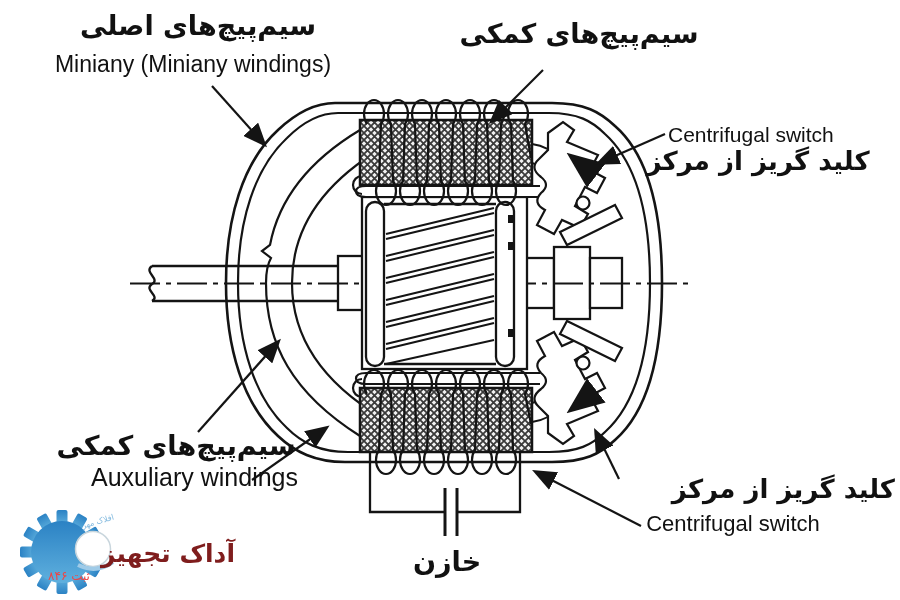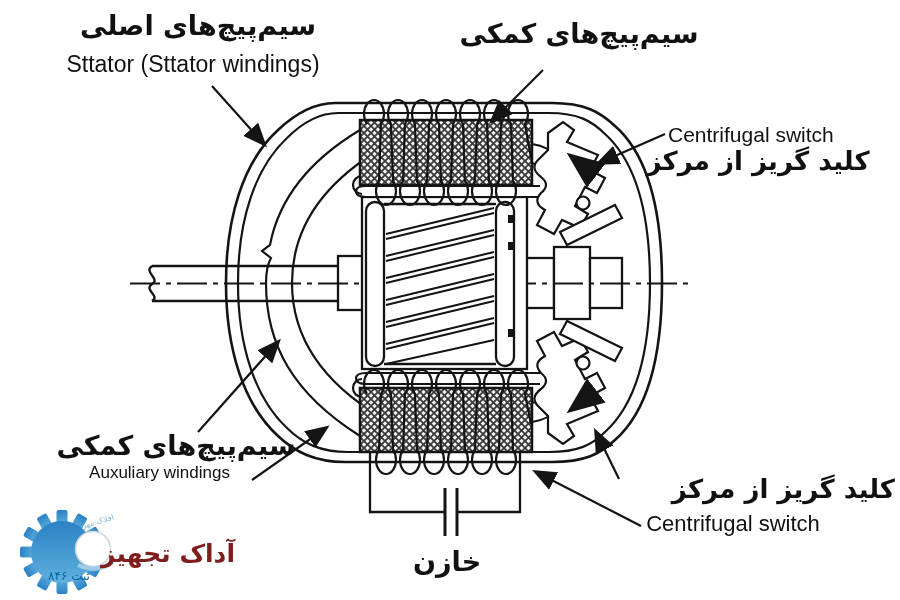--- a/index.html
+++ b/index.html
@@ -152,31 +152,31 @@
         <rect x="56.5" y="510" width="11" height="15" rx="2" transform="rotate(300 62 552)"></rect>
         <rect x="56.5" y="510" width="11" height="15" rx="2" transform="rotate(330 62 552)"></rect>
         <circle cx="62" cy="552" r="31"></circle>
       </g>
       <circle cx="93" cy="549" r="17.5" fill="#fff" stroke="#c9d6dd" stroke-width="1.5"></circle>
       <path d="M78,565 Q 96,574 113,562" stroke="#9fcbe8" stroke-width="4" fill="none"></path>
     </g>
   </svg>
 
   <div class="lbl fa ctr" style="left:68px;top:12px;width:260px;font-size:27px;">سیم‌پیچ‌های اصلی</div>
-  <div class="lbl en ctr" style="left:38px;top:52px;width:310px;font-size:23px;">Sttator (Sttator windings)</div>
+  <div class="lbl en ctr" style="left:38px;top:52px;width:310px;font-size:23px;">Miniany (Miniany windings)</div>
 
   <div class="lbl fa ctr" style="left:448px;top:20px;width:262px;font-size:27px;">سیم‌پیچ‌های کمکی</div>
 
   <div class="lbl en" style="left:668px;top:124px;width:210px;font-size:21px;">Centrifugal switch</div>
   <div class="lbl fa ctr" style="left:638px;top:148px;width:240px;font-size:26px;">کلید گریز از مرکز</div>
 
   <div class="lbl fa ctr" style="left:45px;top:432px;width:262px;font-size:27px;">سیم‌پیچ‌های کمکی</div>
-  <div class="lbl en ctr" style="left:37px;top:464px;width:245px;font-size:17px;">Auxuliary windings</div>
+  <div class="lbl en ctr" style="left:72px;top:464px;width:245px;font-size:25px;">Auxuliary windings</div>
 
   <div class="lbl fa ctr" style="left:695px;top:476px;width:200px;font-size:26px;">کلید گریز از مرکز</div>
   <div class="lbl en ctr" style="left:618px;top:512px;width:230px;font-size:22px;">Centrifugal switch</div>
 
   <div class="lbl fa ctr" style="left:402px;top:548px;width:90px;font-size:27px;">خازن</div>
 
   <div class="lbl fa" style="left:72px;top:518px;width:52px;font-size:8px;font-weight:normal;color:#85bbdf;transform:rotate(-16deg);text-align:center;">افلاک مهر</div>
   <div class="lbl fa" style="left:95px;top:541px;width:140px;font-size:25px;color:#7f1d1d;text-align:right;">آداک تجهیز</div>
-  <div class="lbl fa" style="left:38px;top:570px;width:62px;font-size:12px;font-weight:normal;color:#0369a1;text-align:center;">ثبت ۸۴۶</div>
+  <div class="lbl fa" style="left:38px;top:570px;width:62px;font-size:12px;font-weight:normal;color:#ef4444;text-align:center;">ثبت ۸۴۶</div>
 </div>
 
 </body></html>

